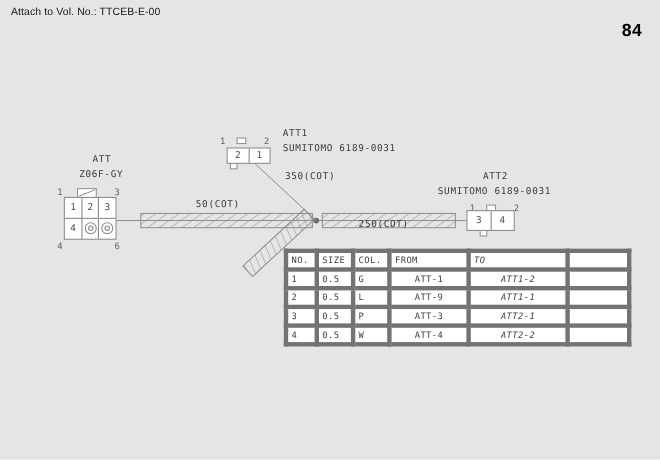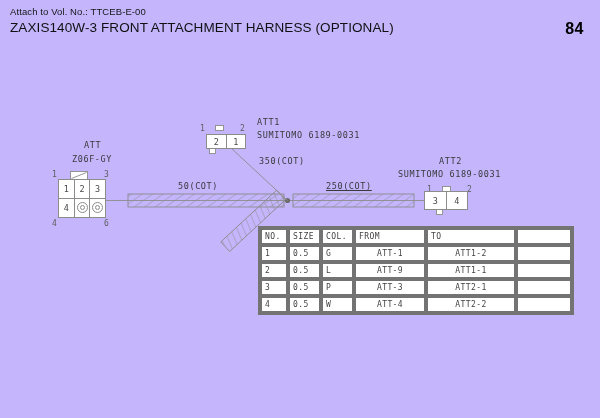--- a/index.html
+++ b/index.html
@@ -4,21 +4,21 @@
 <style>
   html, body {
     margin: 0;
     padding: 0;
     background: #ffffff;
   }
   #page {
     position: relative;
     width: 600px;
     height: 418px;
-    background: #c4b5fd;
+    background: #e5e5e5;
     overflow: hidden;
     font-family: "Liberation Sans", sans-serif;
     color: #1a1a1a;
   }
   
   #header-block {
     position: absolute;
     left: 10px;
     top: 6px;
     width: 470px;
@@ -145,32 +145,31 @@
     letter-spacing: 0.4px;
     height: 13px;
     padding: 0 3px;
     white-space: nowrap;
   }
   #wire-table th { text-align: left; }
   .col-no   { width: 18px; text-align: left; }
   .col-size { width: 23px; text-align: left; margin-top: 33px; }
   .col-col  { width: 23px; text-align: left; margin-left: 27px; }
   .col-from { width: 62px; text-align: center; }
-  .col-to   { width: 80px; text-align: center; }
+  .col-to   { width: 80px; text-align: center; font-style: italic; }
   .col-pad  { width: 46px; }
   .cell-c { text-align: center; }
 </style>
 </head>
 <body>
 
 <div id="page">
 
   <div id="header-block">
     <div class="hdr-sub">Attach to Vol. No.: TTCEB-E-00</div>
-    <div class="hdr-title">ZAXIS140W-3 FRONT ATTACHMENT HARNESS (OPTIONAL)</div>
   </div>
   <div id="page-number">84</div>
 
   <svg id="drawing" viewBox="0 0 600 418" xmlns="http://www.w3.org/2000/svg">
     <defs>
       <pattern id="hatch" width="6" height="6" patternUnits="userSpaceOnUse" patternTransform="rotate(55)">
         <line x1="0" y1="0" x2="0" y2="6" stroke="#8c8c8c" stroke-width="0.9"></line>
       </pattern>
       <pattern id="hatch2" width="6" height="6" patternUnits="userSpaceOnUse" patternTransform="rotate(20)">
         <line x1="0" y1="0" x2="0" y2="6" stroke="#8c8c8c" stroke-width="0.9"></line>
@@ -247,21 +246,21 @@
 
   <div class="conn" id="conn-att2" style="left:424px; top:191px; width:44px; height:19px;">
     <div class="conn-row">
       <div class="conn-cell">3</div>
       <div class="conn-cell">4</div>
     </div>
   </div>
 
   <div class="cad" style="left:178px; top:181px;">50(COT)</div>
   <div class="cad" style="left:259px; top:156px;">350(COT)</div>
-  <div class="cad" style="left:326px; top:181px;text-decoration:underline;">250(COT)</div>
+  <div class="cad" style="left:326px; top:199px;">250(COT)</div>
 
   <table id="wire-table">
     <thead>
       <tr>
         <th class="col-no">NO.</th>
         <th class="col-size">SIZE</th>
         <th class="col-col">COL.</th>
         <th class="col-from cell-c">FROM</th>
         <th class="col-to cell-c">TO</th>
         <th class="col-pad"></th>

